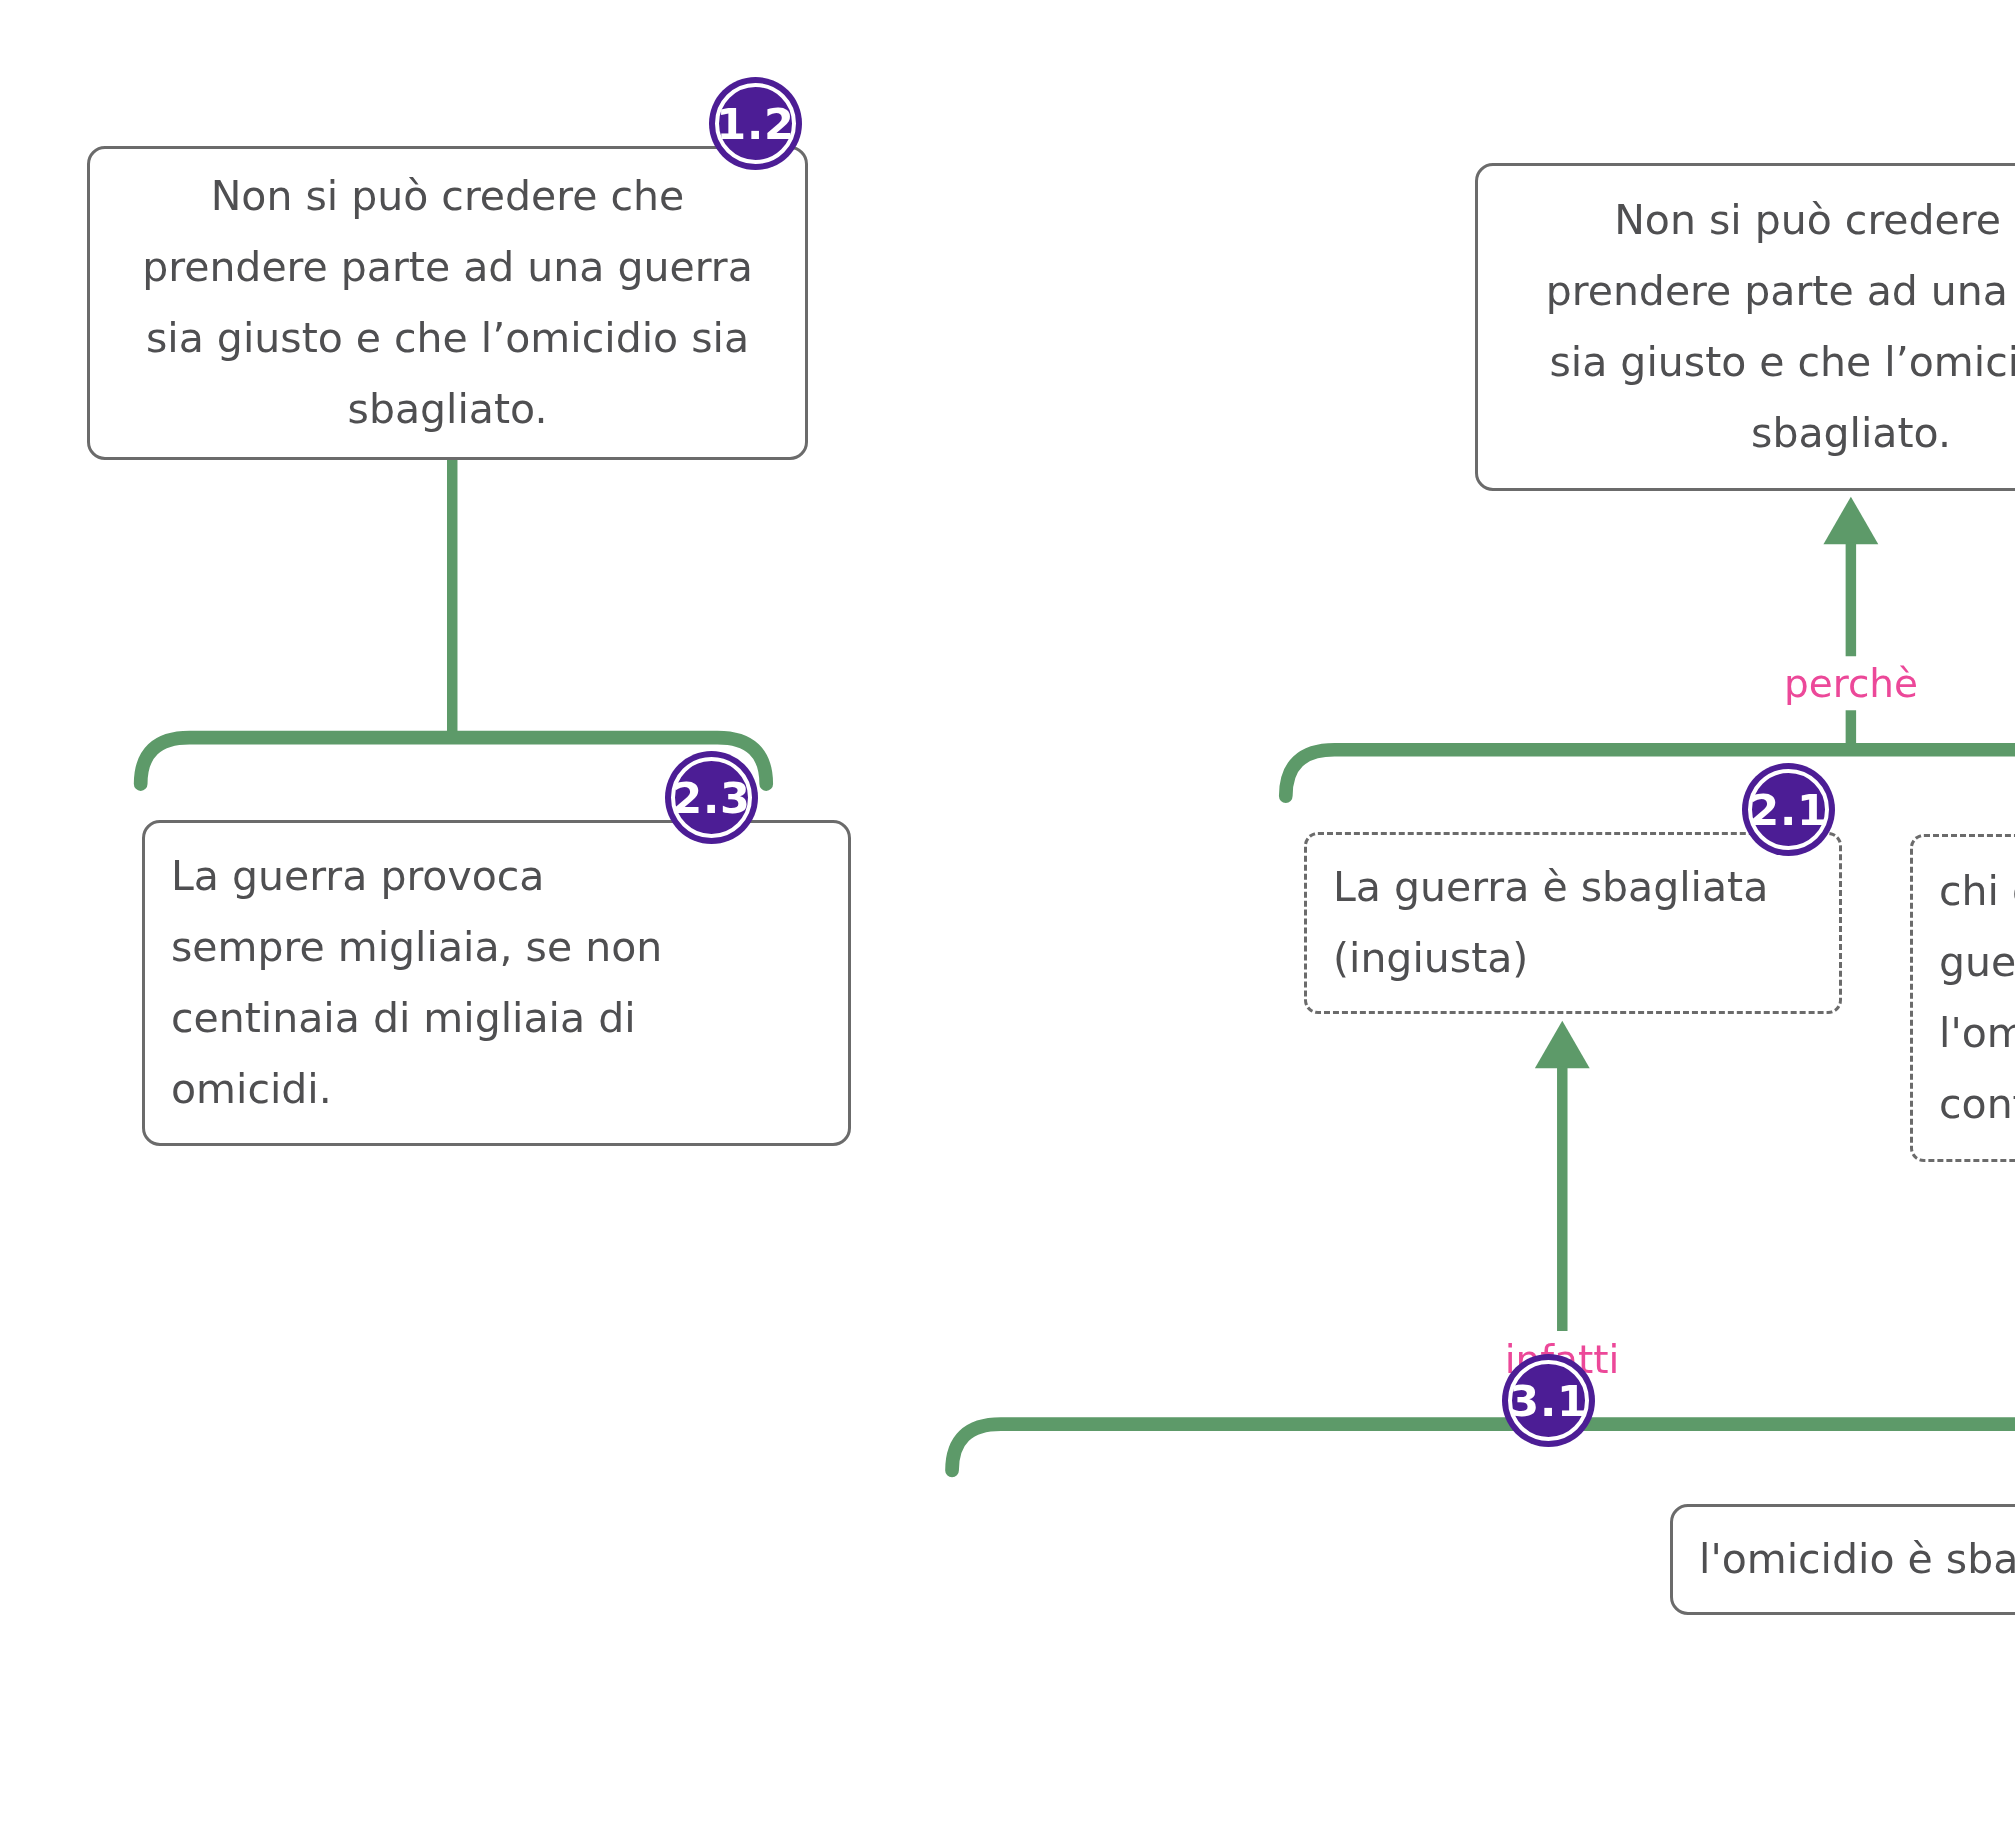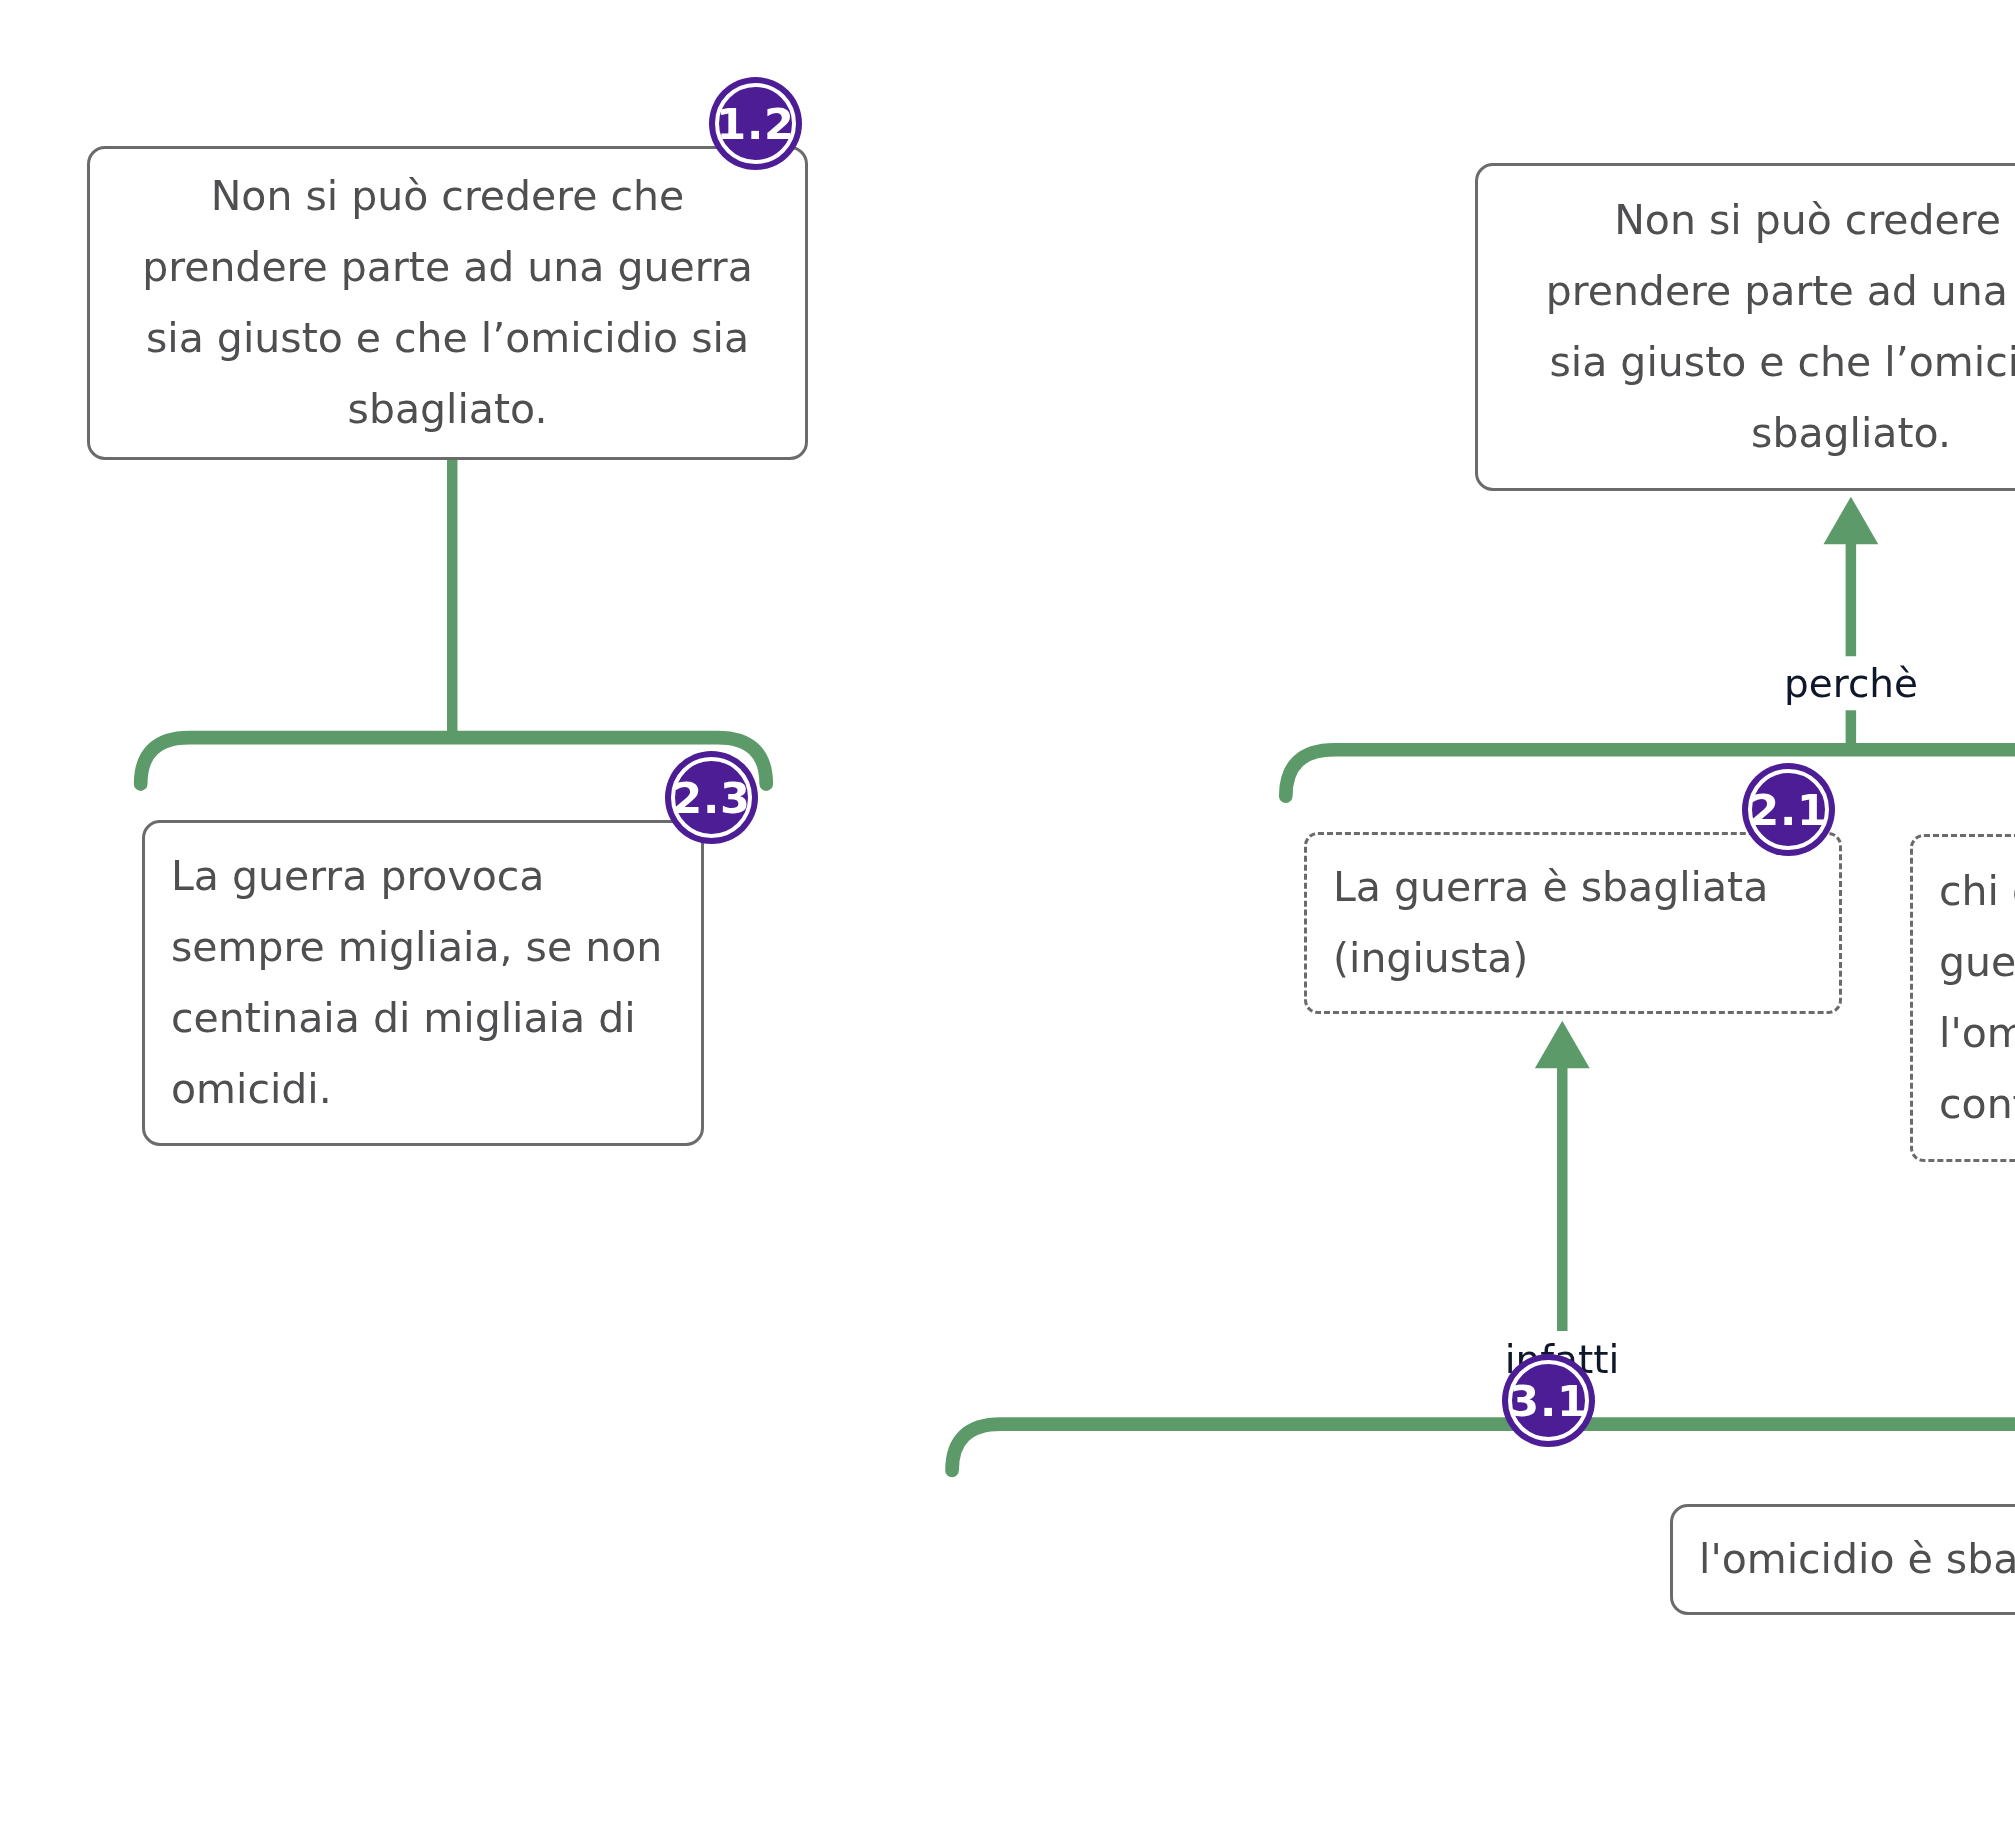--- a/index.html
+++ b/index.html
@@ -73,21 +73,21 @@
   .badge-num {
     position: relative;
     color: #ffffff;
     font-size: 43px;
     font-weight: bold;
     letter-spacing: 0.8px;
   }
   .edge-label {
     position: absolute;
     transform: translate(-50%, -50%);
-    color: #0f172a;
+    color: #ec4899;
     font-size: 39px;
     white-space: nowrap;
     z-index: 3;
   }
 </style>
 </head>
 <body>
 
 <div id="canvas">
 
@@ -113,21 +113,21 @@
   <div class="node center" style="left:87px; top:146px; width:721px; height:314px;">
     <div class="node-text">Non si può credere che
 prendere parte ad una guerra
 sia giusto e che l’omicidio sia
 sbagliato.</div>
   </div>
   <div class="badge" style="left:709px; top:77px;">
     <span class="badge-num">1.2</span>
   </div>
 
-  <div class="node left" style="left:142px; top:820px; width:562px; height:326px;">
+  <div class="node left" style="left:142px; top:820px; width:709px; height:326px;">
     <div class="node-text">La guerra provoca
 sempre migliaia, se non
 centinaia di migliaia di
 omicidi.</div>
   </div>
   <div class="badge" style="left:665px; top:751px;">
     <span class="badge-num">2.3</span>
   </div>
 
   <div class="node center" style="left:1475px; top:163px; width:752px; height:328px;">

